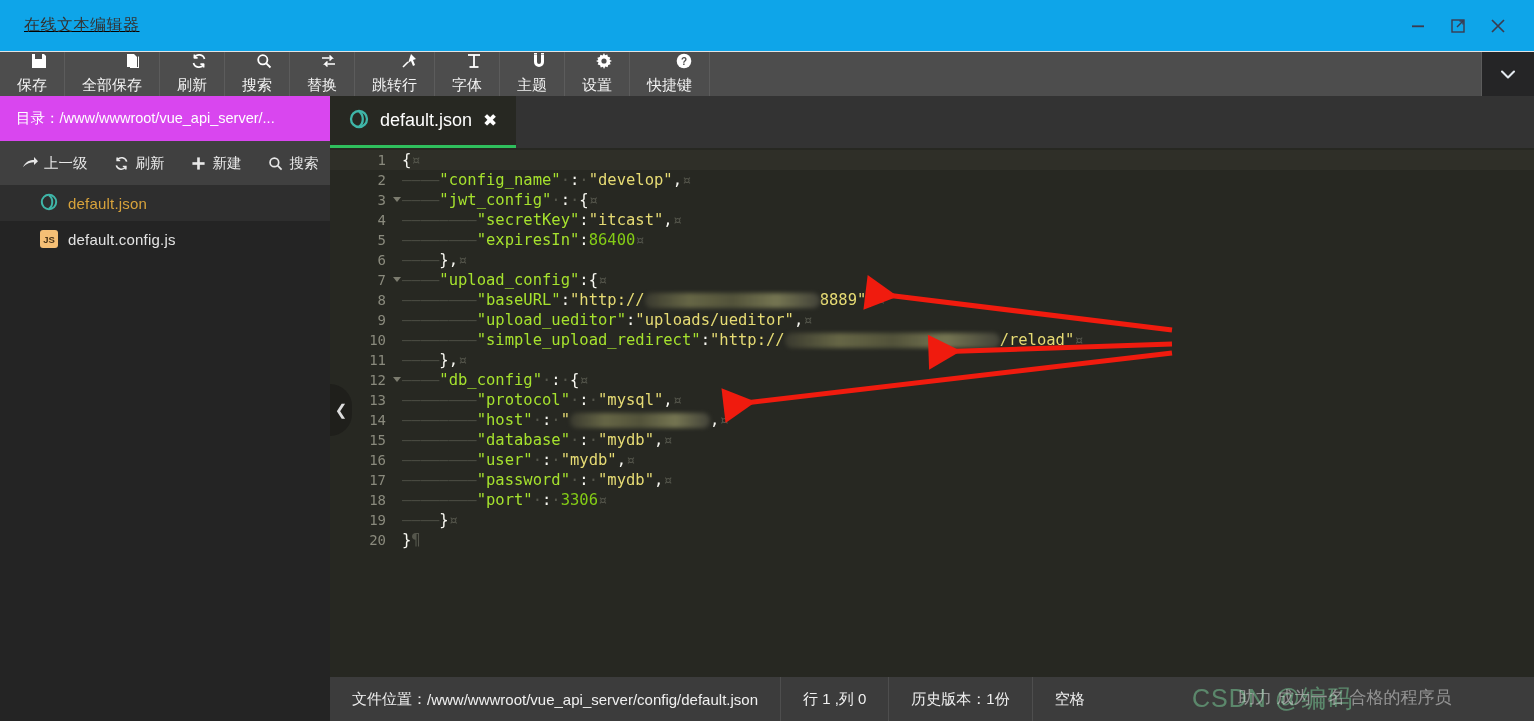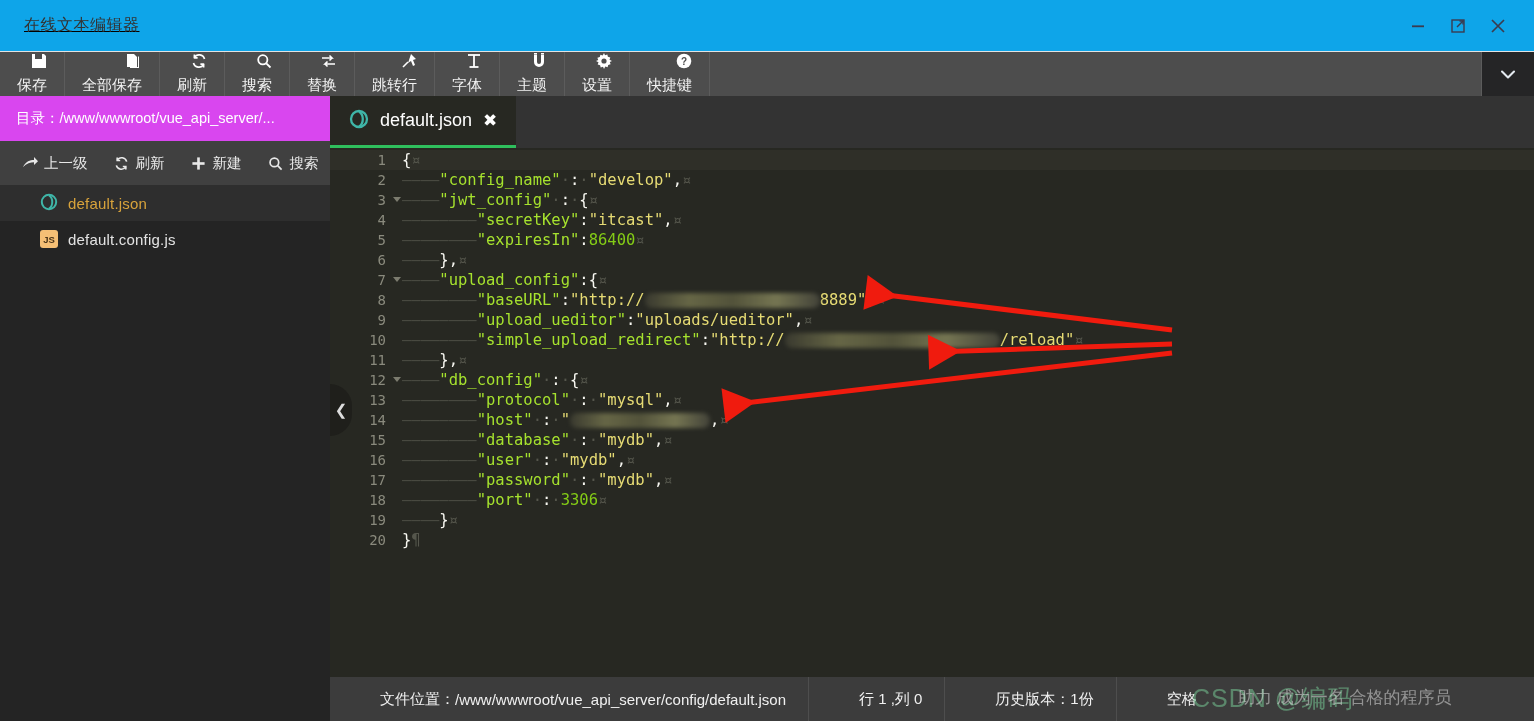--- a/index.html
+++ b/index.html
@@ -144,21 +144,21 @@
   .arrows{position:absolute;left:0;top:0;width:1534px;height:721px;pointer-events:none;}
 
   
   .statusbar{
     position:absolute;left:330px;top:677px;width:1204px;height:44px;
     background:#3c3c3c;display:flex;align-items:center;box-sizing:border-box;
     color:#f0f0f0;font-size:15px;
   }
   .sb-cell{
     height:44px;display:flex;align-items:center;padding:0 22px;
-    border-right:1px solid #4e4e4e;box-sizing:border-box;white-space:nowrap;margin-left:28px;
+    border-right:1px solid #4e4e4e;box-sizing:border-box;white-space:nowrap;
   }
   .sb-cell.first{padding-left:22px;}
   .sb-last{border-right:none;}
   .watermark{
     position:absolute;left:1192px;top:682px;color:#86efac;opacity:.42;
     font-size:25px;white-space:nowrap;pointer-events:none;letter-spacing:1px;
   }
   .watermark2{
     position:absolute;left:1238px;top:686px;color:#e8e8e8;opacity:.5;
     font-size:17px;white-space:nowrap;pointer-events:none;

